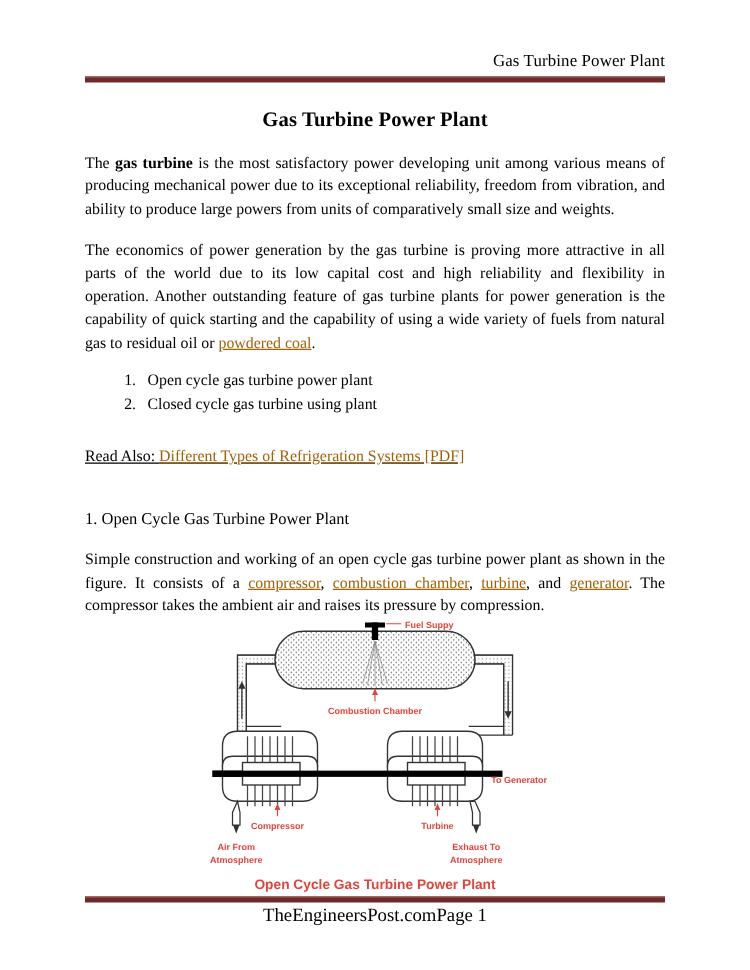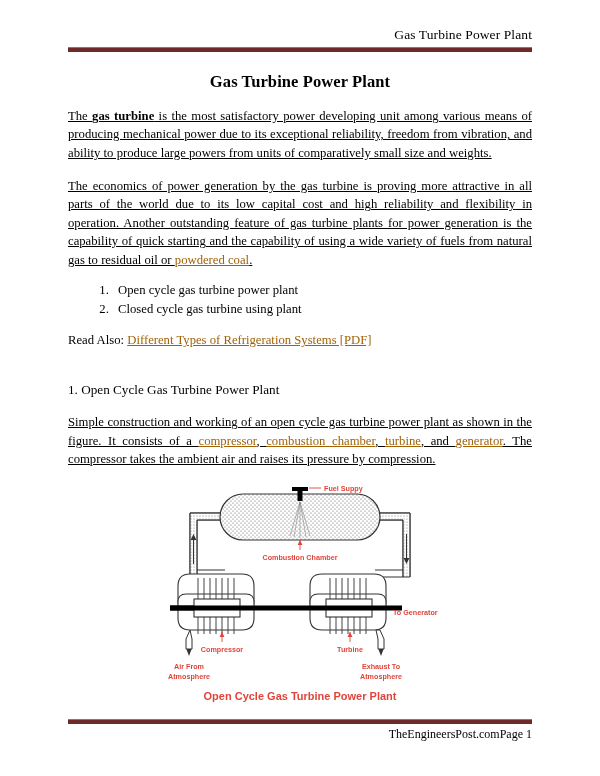--- a/index.html
+++ b/index.html
@@ -15,21 +15,21 @@
     color: #000000;
     overflow: hidden;
   }
 
   .page {
     position: absolute;
     left: 0; top: 0;
     width: 600px;
     height: 776px;
     box-sizing: border-box;
-    padding: 0 68px;
+    padding: 14px 68px;
   }
 
   
   .header {
     padding-top: 28px;
   }
   .header-title {
     text-align: right;
     font-size: 13.5px;
     letter-spacing: .1px;
@@ -50,21 +50,20 @@
     font-weight: bold;
     margin: 20px 0 0 0;
     letter-spacing: .1px;
   }
 
   p.para {
     font-size: 12.7px;
     line-height: 1.45;
     text-align: justify;
     margin: 15px 0 0 0;
-    text-decoration: underline;
   }
   p.para.tight { margin-top: 14px; }
 
   b.inline-bold { font-weight: bold; }
 
   a.link {
     color: #a16207;
     text-decoration: underline;
   }
 
@@ -84,44 +83,44 @@
   ol.list {
     margin: 12px 0 0 0;
     padding-left: 44px;
     font-size: 12.7px;
     line-height: 1.5;
   }
   ol.list li { padding-left: 6px; }
 
   p.readalso {
     font-size: 12.7px;
-    margin: 14px 0 0 0;
+    margin: 25px 0 0 0;
+    text-decoration: underline;
   }
 
   
   .figure {
-    margin-top: 14px;
     text-align: center;
   }
   .figure svg { display: block; margin: 0 auto; }
 
   
   .footer {
     position: absolute;
     left: 68px;
     right: 68px;
     bottom: 34px;
   }
   .footer .rule {
     margin: 0 0 3px 0;
   }
   .footer-row {
     display: flex;
-    justify-content: flex-end;
-    font-size: 12px;
+    justify-content: center;
+    font-size: 15px;
   }
 </style>
 </head>
 <body>
 
 <div class="page">
 
   <div class="header">
     <div class="header-title">Gas Turbine Power Plant</div>
     <div class="rule"></div>

